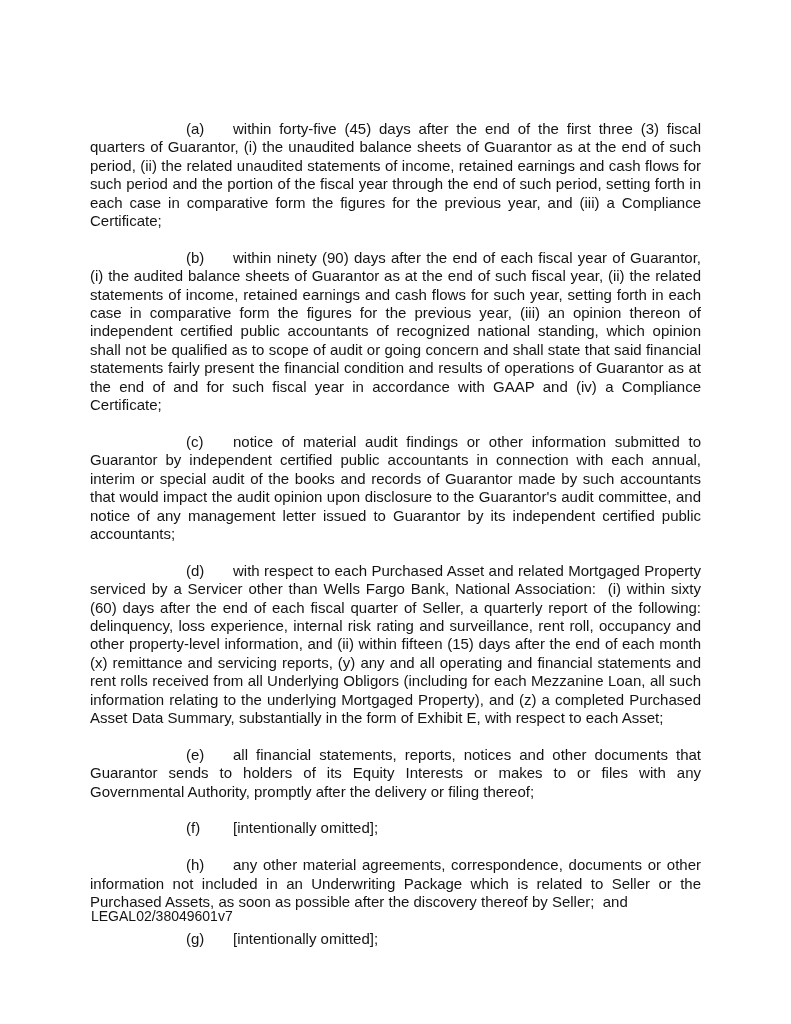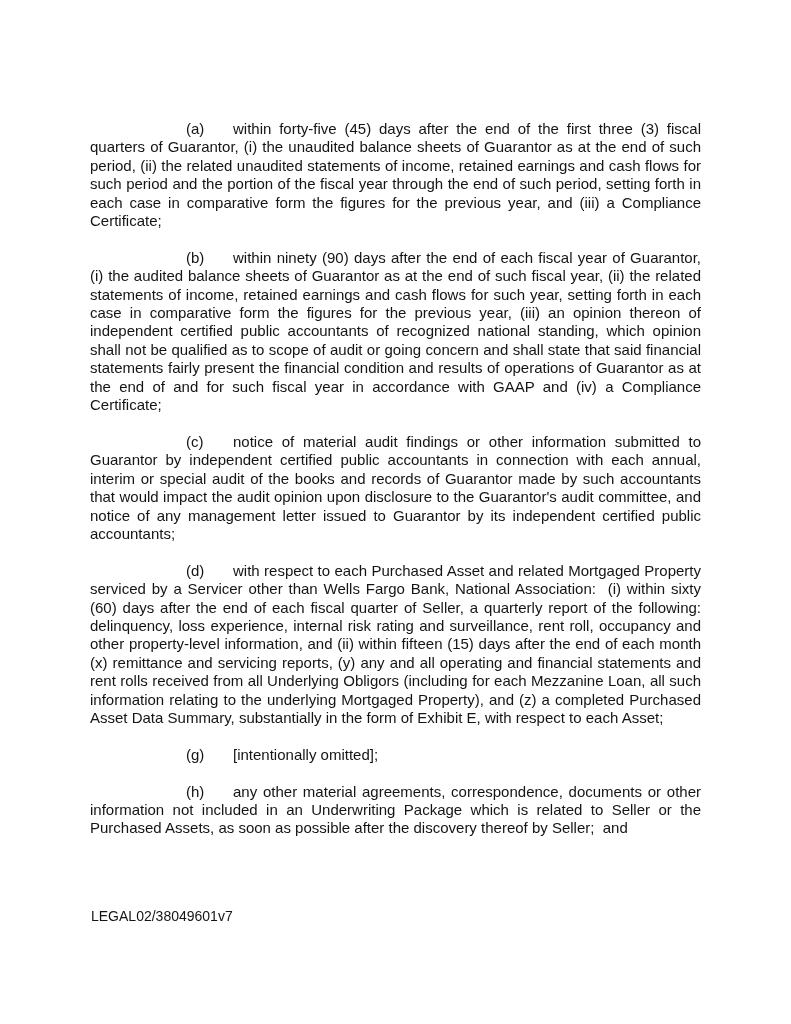--- a/index.html
+++ b/index.html
@@ -60,18 +60,20 @@
 </style>
 </head>
 <body>
 
 <div class="page">
   <div class="content">
     <p class="para"><span class="label">(a)</span><span class="body">within forty-five (45) days after the end of the first three (3) fiscal quarters of Guarantor, (i) the unaudited balance sheets of Guarantor as at the end of such period, (ii) the related unaudited statements of income, retained earnings and cash flows for such period and the portion of the fiscal year through the end of such period, setting forth in each case in comparative form the figures for the previous year, and (iii) a Compliance Certificate;</span></p>
     <p class="para"><span class="label">(b)</span><span class="body">within ninety (90) days after the end of each fiscal year of Guarantor, (i) the audited balance sheets of Guarantor as at the end of such fiscal year, (ii) the related statements of income, retained earnings and cash flows for such year, setting forth in each case in comparative form the figures for the previous year, (iii) an opinion thereon of independent certified public accountants of recognized national standing, which opinion shall not be qualified as to scope of audit or going concern and shall state that said financial statements fairly present the financial condition and results of operations of Guarantor as at the end of and for such fiscal year in accordance with GAAP and (iv) a Compliance Certificate;</span></p>
     <p class="para"><span class="label">(c)</span><span class="body">notice of material audit findings or other information submitted to Guarantor by independent certified public accountants in connection with each annual, interim or special audit of the books and records of Guarantor made by such accountants that would impact the audit opinion upon disclosure to the Guarantor's audit committee, and notice of any management letter issued to Guarantor by its independent certified public accountants;</span></p>
     <p class="para"><span class="label">(d)</span><span class="body">with respect to each Purchased Asset and related Mortgaged Property serviced by a Servicer other than Wells Fargo Bank, National Association:  (i) within sixty (60) days after the end of each fiscal quarter of Seller, a quarterly report of the following: delinquency, loss experience, internal risk rating and surveillance, rent roll, occupancy and other property-level information, and (ii) within fifteen (15) days after the end of each month (x) remittance and servicing reports, (y) any and all operating and financial statements and rent rolls received from all Underlying Obligors (including for each Mezzanine Loan, all such information relating to the underlying Mortgaged Property), and (z) a completed Purchased Asset Data Summary, substantially in the form of </span><span class="body underline">Exhibit E</span><span class="body">, with respect to each Asset;</span></p>
+    <p class="para"><span class="label">(e)</span><span class="body">all financial statements, reports, notices and other documents that Guarantor sends to holders of its Equity Interests or makes to or files with any Governmental Authority, promptly after the delivery or filing thereof;</span></p>
+    <p class="para"><span class="label">(f)</span><span class="body">[intentionally omitted];</span></p>
+    <p class="para"><span class="label">(h)</span><span class="body">any other material agreements, correspondence, documents or other information not included in an Underwriting Package which is related to Seller or the Purchased Assets, as soon as possible after the discovery thereof by Seller;  and</span></p>
     <p class="para"><span class="label">(g)</span><span class="body">[intentionally omitted];</span></p>
-    <p class="para"><span class="label">(h)</span><span class="body">any other material agreements, correspondence, documents or other information not included in an Underwriting Package which is related to Seller or the Purchased Assets, as soon as possible after the discovery thereof by Seller;  and</span></p>
   </div>
 
   <div class="doc-id">LEGAL02/38049601v7</div>
 </div>
 
 </body></html>

